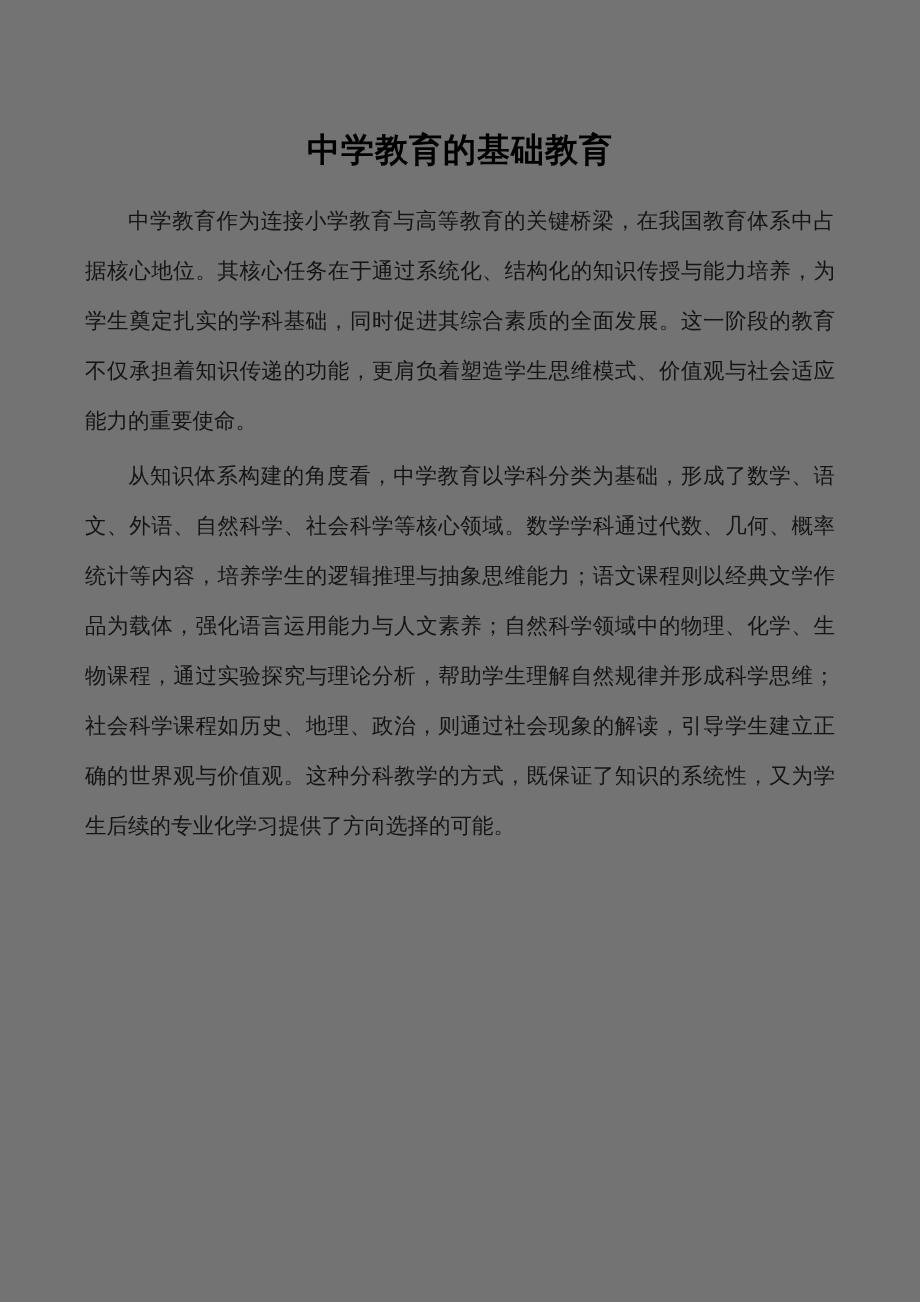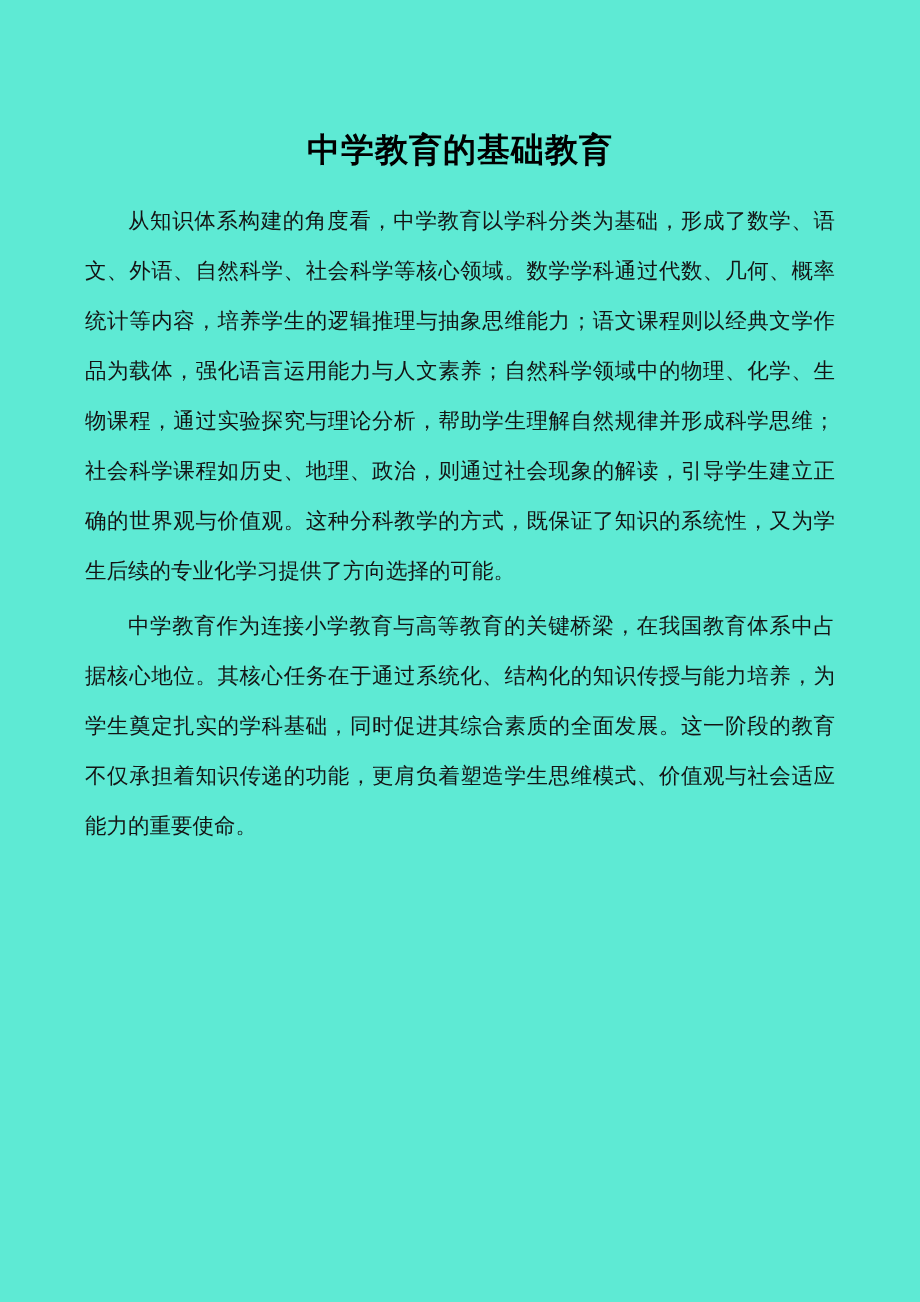--- a/index.html
+++ b/index.html
@@ -12,21 +12,21 @@
     height: 1302px;
     position: relative;
     overflow: hidden;
   }
   .doc-page {
     position: absolute;
     top: 0;
     left: 0;
     width: 920px;
     height: 1302px;
-    background: #5eead4;
+    background: #737373;
     box-sizing: border-box;
   }
   .doc-title {
     margin: 0;
     padding-top: 130px;
     text-align: center;
     font-family: "Liberation Sans", "DejaVu Sans", sans-serif;
     font-weight: 700;
     font-size: 33px;
     line-height: 40px;
@@ -46,16 +46,16 @@
     margin: 0 0 5px 0;
     text-indent: 2em;
   }
 </style>
 </head>
 <body>
 
 <div class="doc-page">
   <h1 class="doc-title">中学教育的基础教育</h1>
   <div class="doc-body">
+    <p>中学教育作为连接小学教育与高等教育的关键桥梁，在我国教育体系中占据核心地位。其核心任务在于通过系统化、结构化的知识传授与能力培养，为学生奠定扎实的学科基础，同时促进其综合素质的全面发展。这一阶段的教育不仅承担着知识传递的功能，更肩负着塑造学生思维模式、价值观与社会适应能力的重要使命。</p>
     <p>从知识体系构建的角度看，中学教育以学科分类为基础，形成了数学、语文、外语、自然科学、社会科学等核心领域。数学学科通过代数、几何、概率统计等内容，培养学生的逻辑推理与抽象思维能力；语文课程则以经典文学作品为载体，强化语言运用能力与人文素养；自然科学领域中的物理、化学、生物课程，通过实验探究与理论分析，帮助学生理解自然规律并形成科学思维；社会科学课程如历史、地理、政治，则通过社会现象的解读，引导学生建立正确的世界观与价值观。这种分科教学的方式，既保证了知识的系统性，又为学生后续的专业化学习提供了方向选择的可能。</p>
-    <p>中学教育作为连接小学教育与高等教育的关键桥梁，在我国教育体系中占据核心地位。其核心任务在于通过系统化、结构化的知识传授与能力培养，为学生奠定扎实的学科基础，同时促进其综合素质的全面发展。这一阶段的教育不仅承担着知识传递的功能，更肩负着塑造学生思维模式、价值观与社会适应能力的重要使命。</p>
   </div>
 </div>
 
 </body></html>

